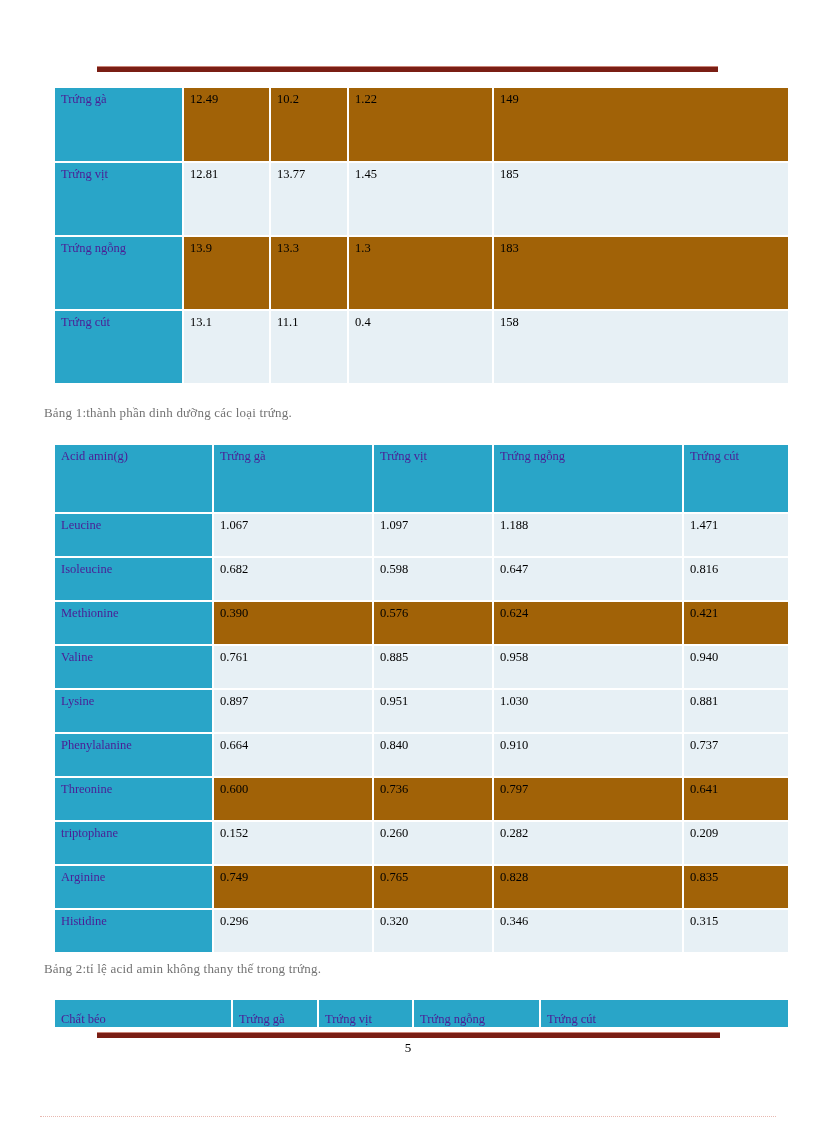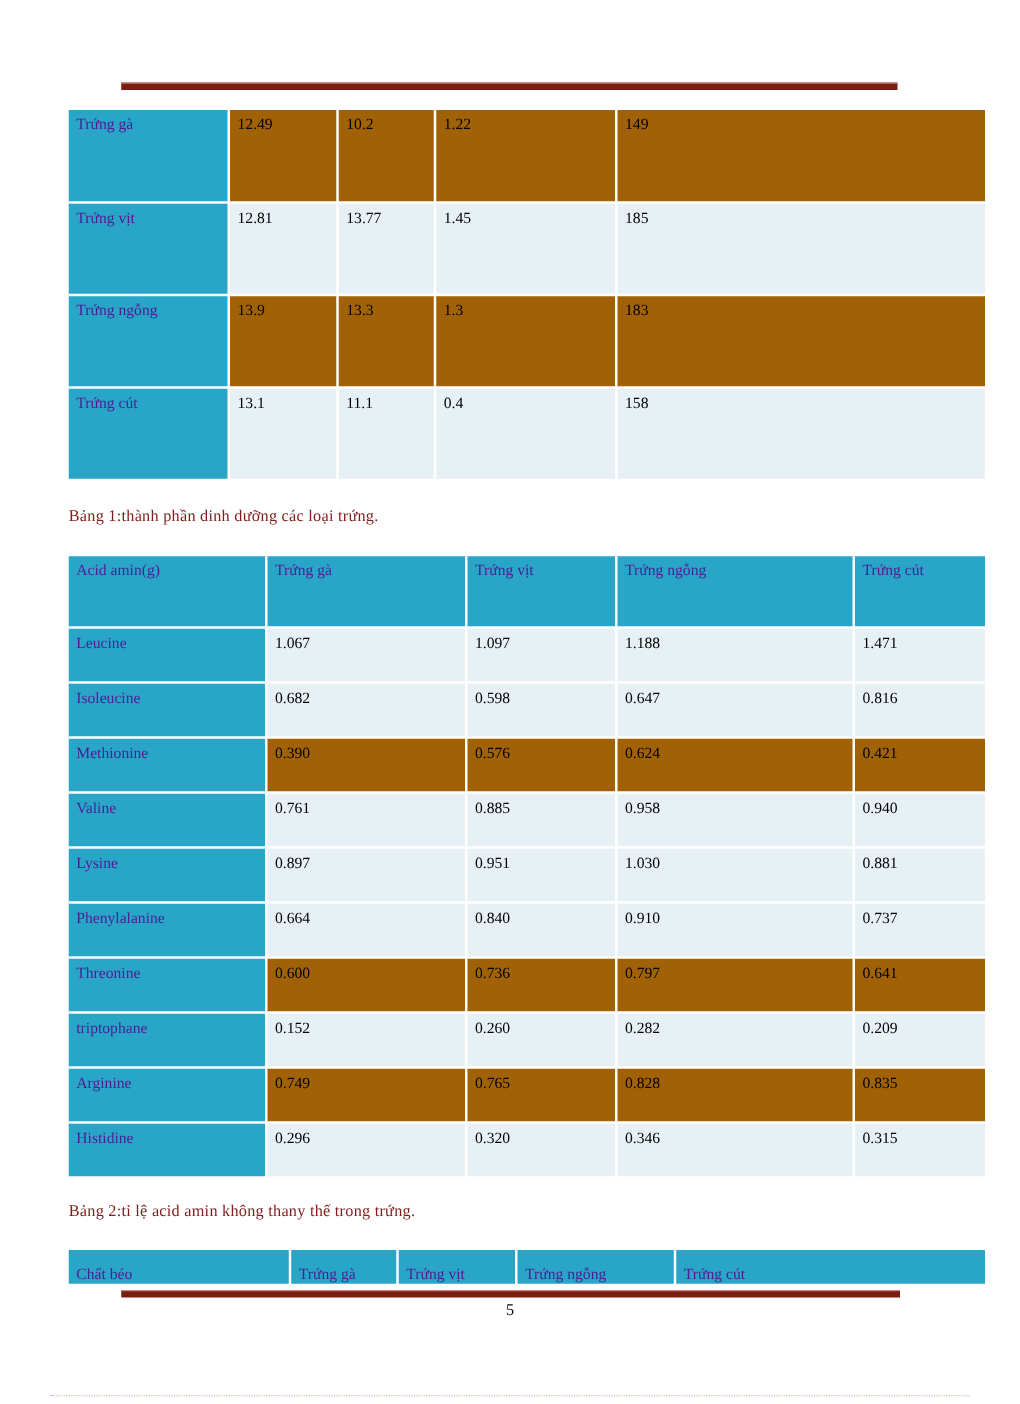--- a/index.html
+++ b/index.html
@@ -89,35 +89,35 @@
   
   .band-dark  { background: #a16207; }
   .band-light { background: #E7F0F5; }
 
   
   #table1 { top: 88px; }
   #table1 td { height: 74px; }
 
   
   #table2 { top: 445px; }
-  #table2 .hdr-row td { height: 57px; }
+  #table2 .hdr-row td { height: 68px; }
   #table2 .body-row td { height: 44px; }
 
   
   #table3 { top: 1000px; }
   #table3 td { height: 24px; padding-top: 13px; margin-left: 43px; }
 
   
   .caption {
     position: absolute;
-    left: 55px;
+    left: 44px;
     font-size: 13px;
     font-family: "Liberation Serif", "DejaVu Serif", serif;
     letter-spacing: 0.2px;
-    color: #7f1d1d;
+    color: #737373;
     white-space: nowrap;
   }
   #caption1 { top: 405px; }
   #caption2 { top: 961px; }
 </style>
 </head>
 <body>
 
 <div class="page">
 

